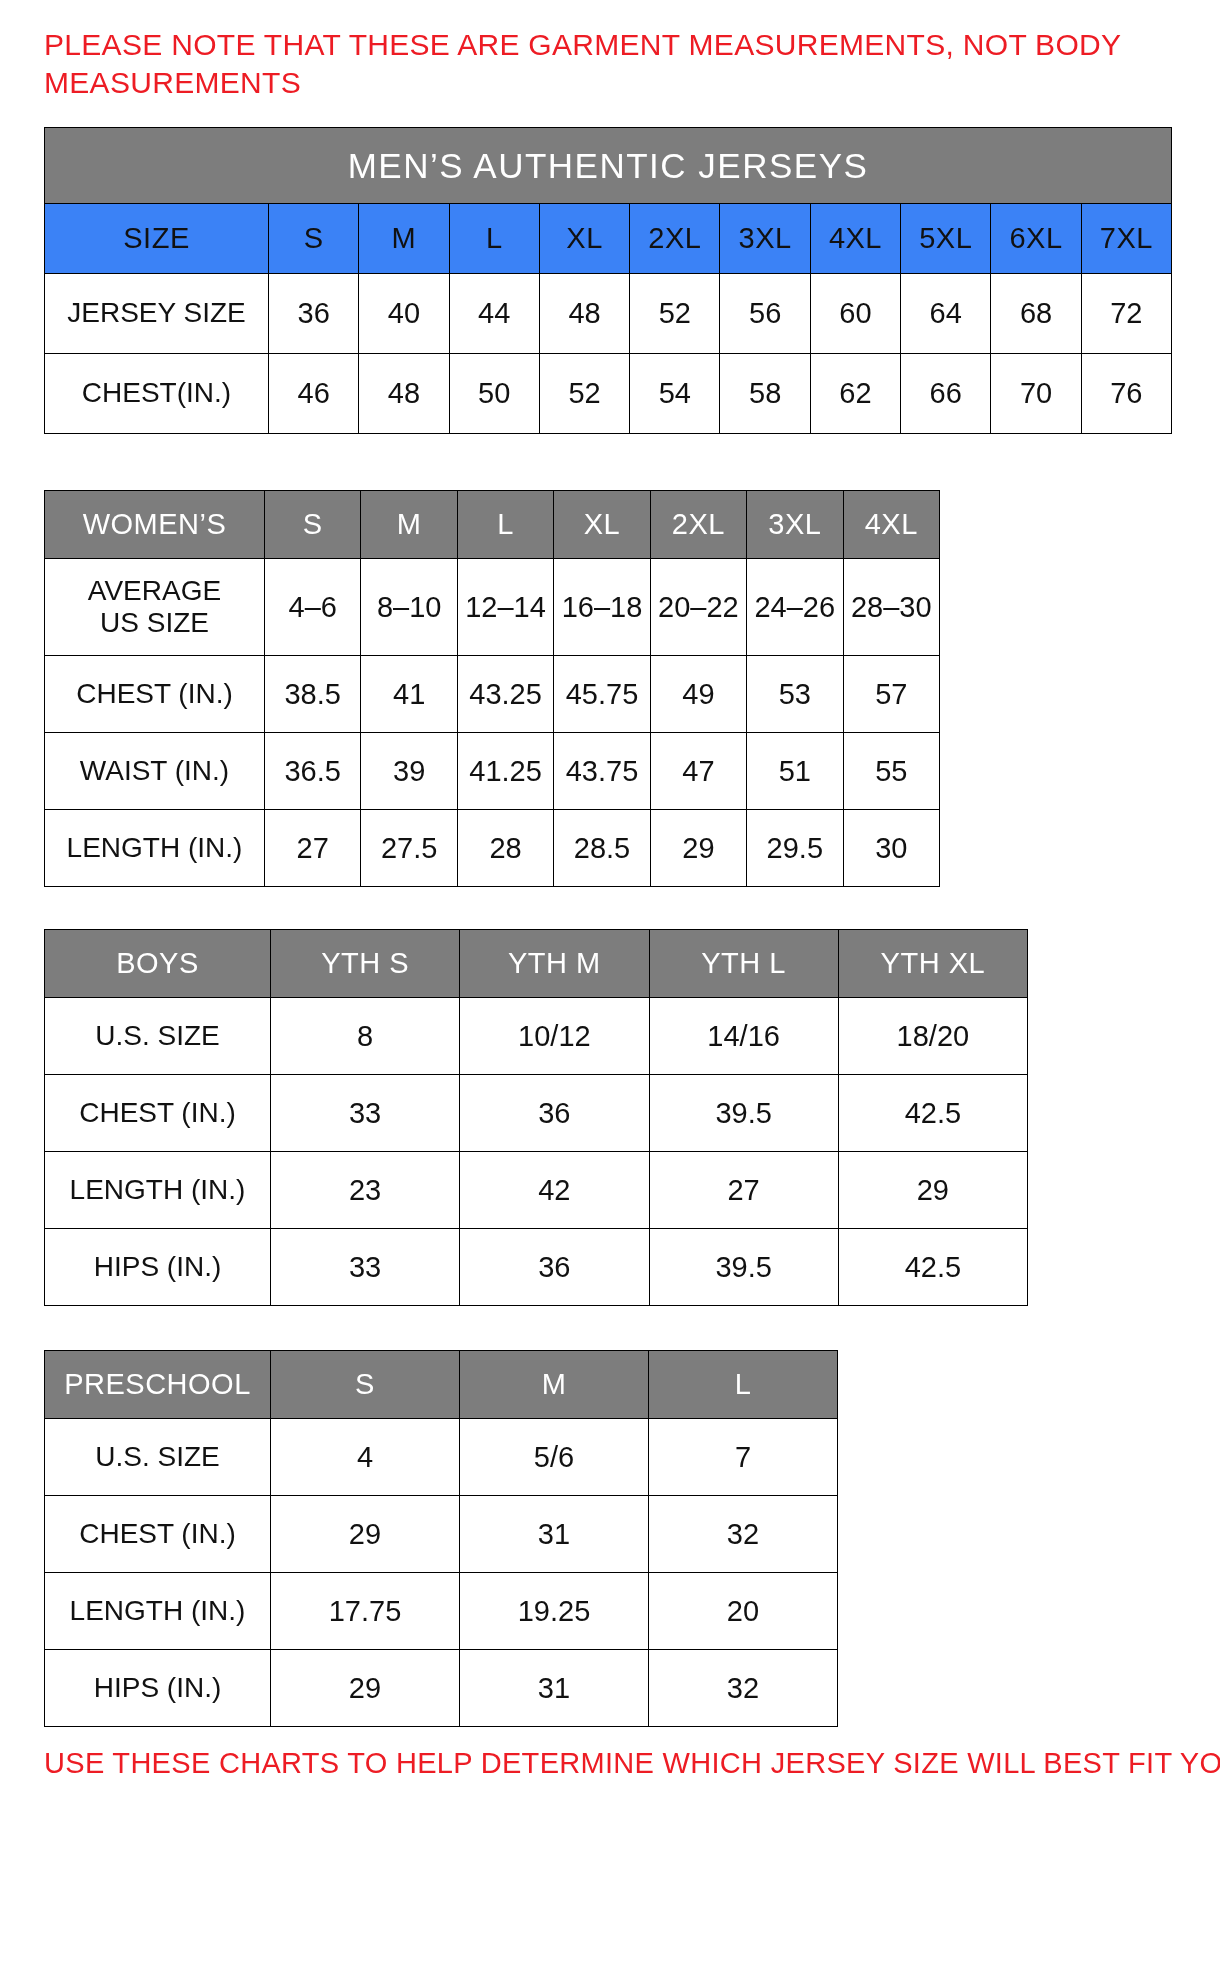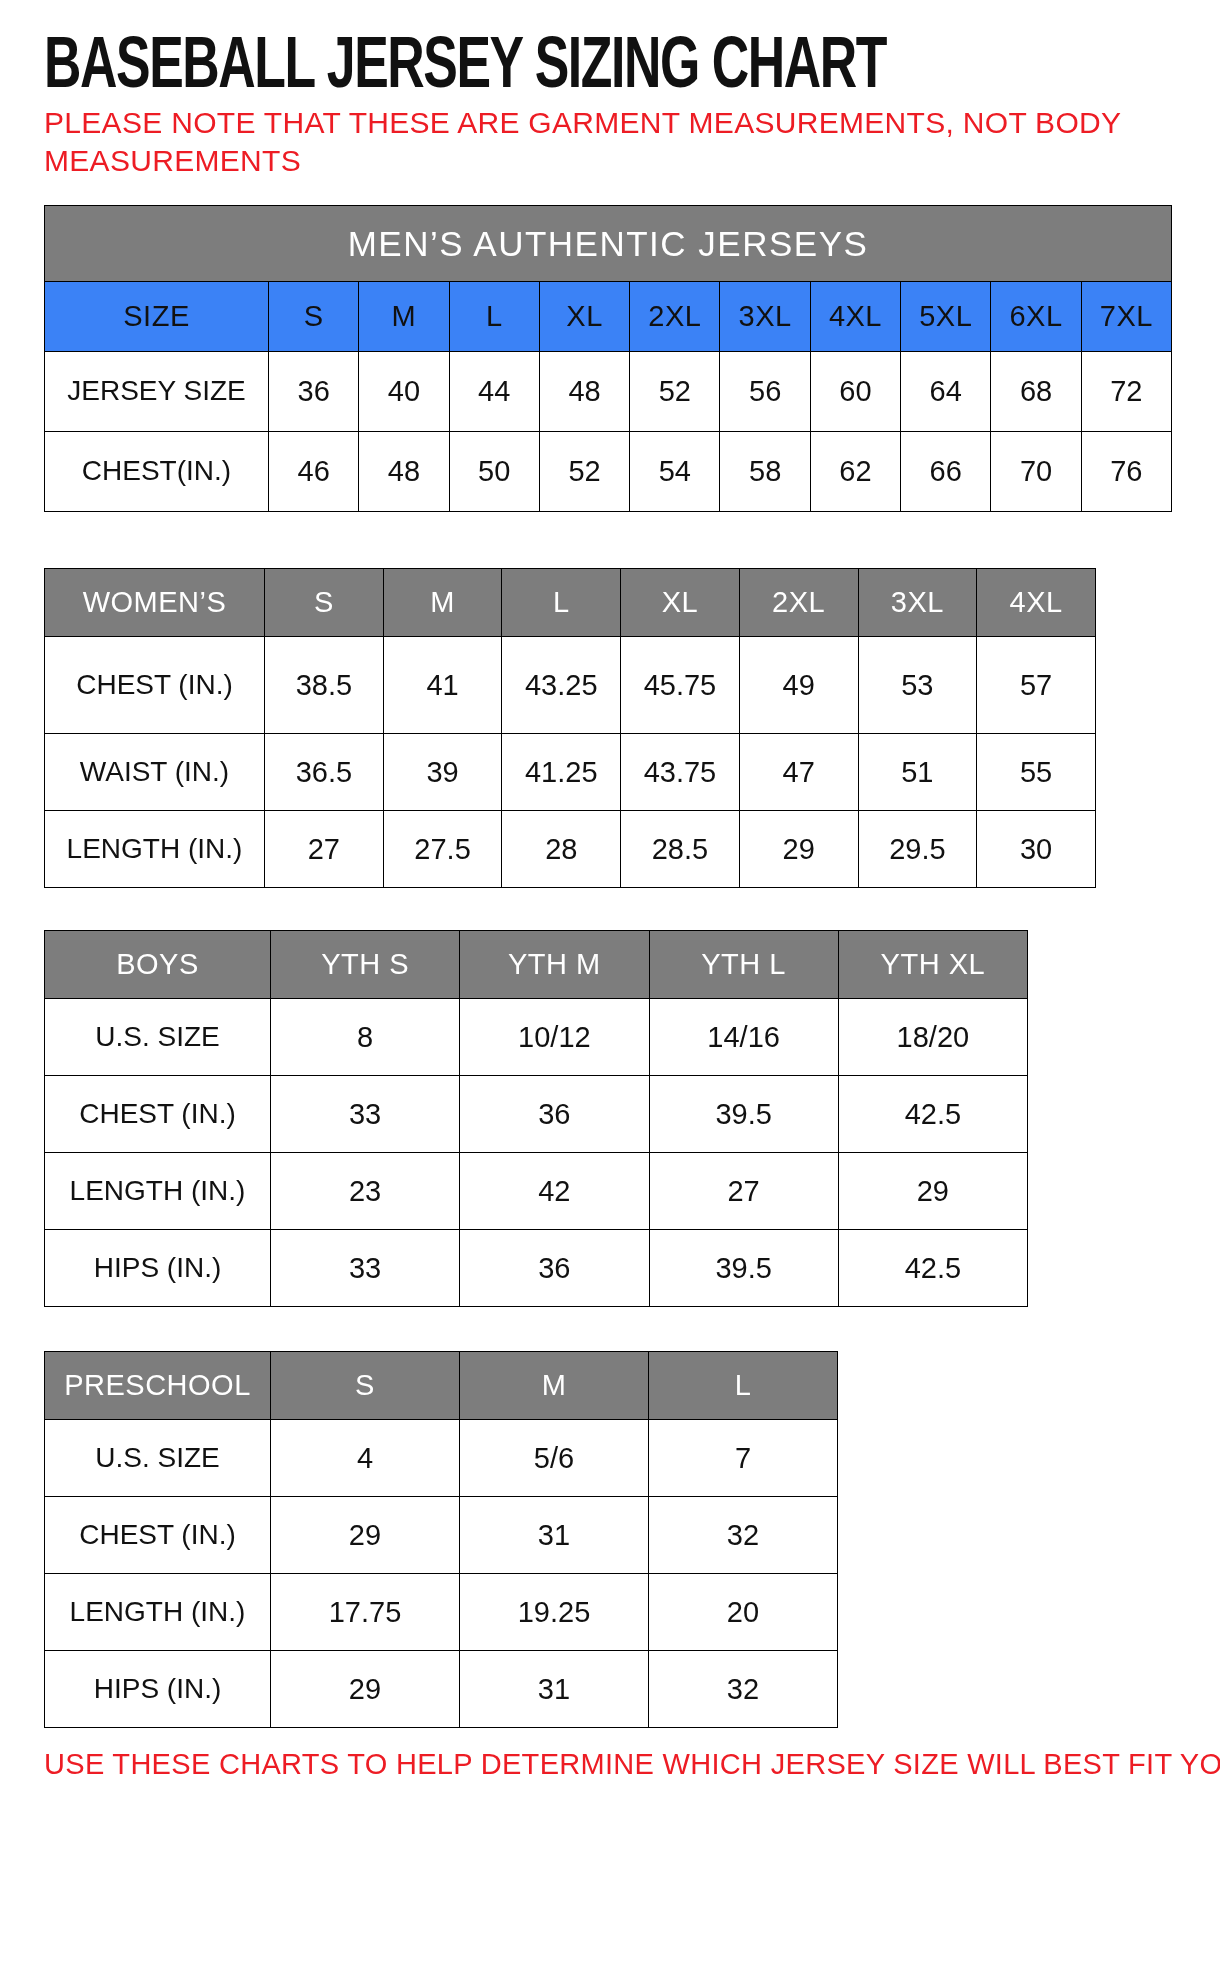--- a/index.html
+++ b/index.html
@@ -82,43 +82,40 @@
     white-space:pre-line;
     line-height:1.15;
     font-size:28px;
   }
   .size-table tbody tr{height:77px;padding-left:44px;}
   .table-mens tbody tr{height:80px;}
   .table-womens tbody tr:first-child{height:97px;}
 
   .table-mens{width:1128px;}
   .table-mens .col-label{width:224px;}
-  .table-womens{width:1052px;}
+  .table-womens{width:896px;}
   .table-womens .col-label{width:220px;}
   .table-boys{width:984px;}
   .table-boys .col-label{width:226px;}
   .table-preschool{width:794px;}
   .table-preschool .col-label{width:226px;}
 
   .footer-note{
     margin:18px 0 20px 0;
     color:var(--accent);
     font-size:29px;
     letter-spacing:.3px;
     white-space:nowrap;
   }
 </style>
 </head>
 <body>
 
 <div class="content">
 
-  <div class="title-row">
-    <h1 class="page-title">BASEBALL JERSEY SIZING CHART</h1>
-  </div>
 
   <p class="note">PLEASE NOTE THAT THESE ARE GARMENT MEASUREMENTS, NOT BODY
 MEASUREMENTS</p>
 
   <div class="table-wrap wrap-mens">
       <table class="size-table table-mens">
         <colgroup>
           <col class="col-label">
           <col>
           <col>
@@ -199,20 +196,31 @@
             <th>M</th>
             <th>L</th>
             <th>XL</th>
             <th>2XL</th>
             <th>3XL</th>
             <th>4XL</th>
           </tr>
         </thead>
         <tbody>
           <tr>
+            <th>AVERAGE
+US SIZE</th>
+            <td>4–6</td>
+            <td>8–10</td>
+            <td>12–14</td>
+            <td>16–18</td>
+            <td>20–22</td>
+            <td>24–26</td>
+            <td>28–30</td>
+          </tr>
+          <tr>
             <th>CHEST (IN.)</th>
             <td>38.5</td>
             <td>41</td>
             <td>43.25</td>
             <td>45.75</td>
             <td>49</td>
             <td>53</td>
             <td>57</td>
           </tr>
           <tr>

